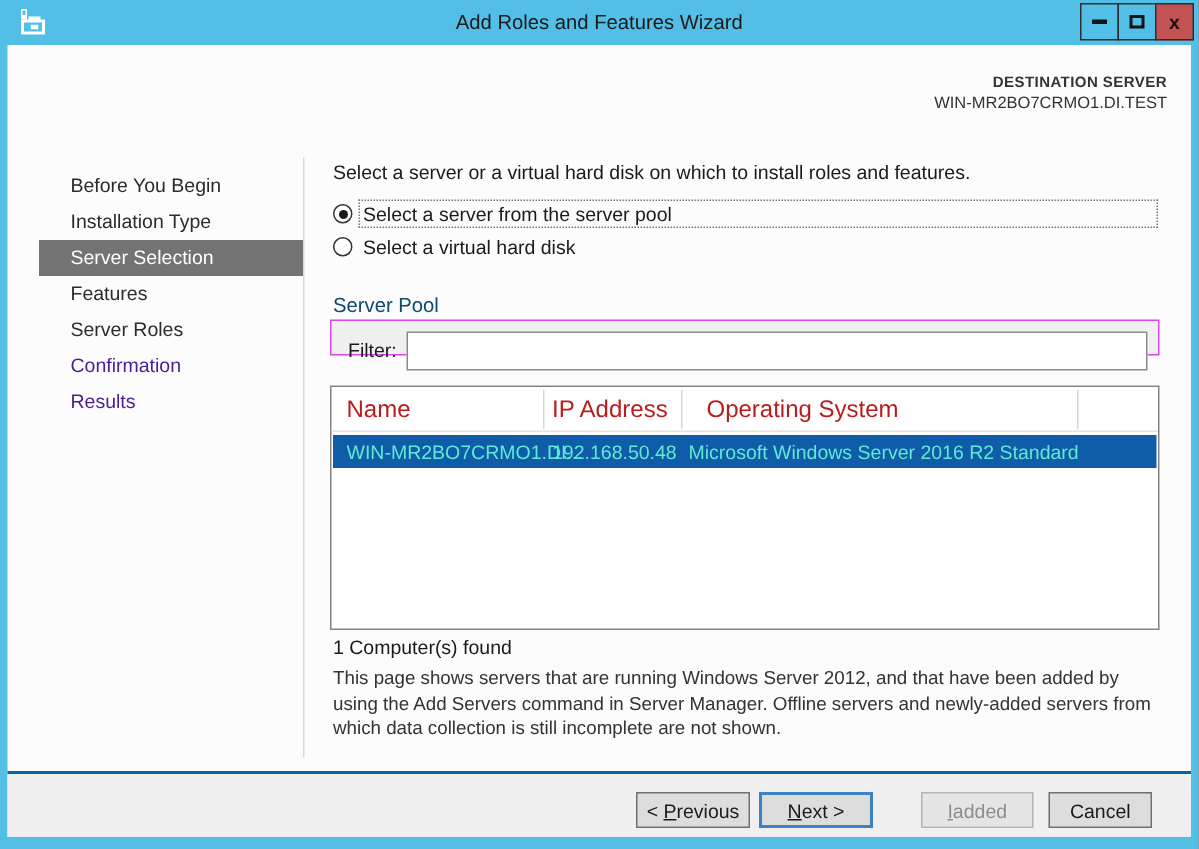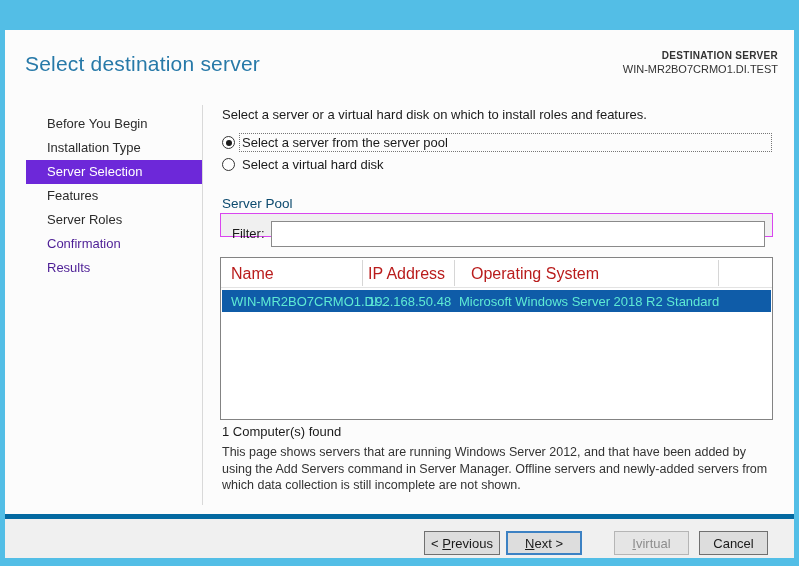--- a/index.html
+++ b/index.html
@@ -43,21 +43,21 @@
   .dest-label { font-size:10px; font-weight:bold; letter-spacing:0.3px; }
   .dest-server { font-size:11px; margin-top:2px; }
 
   
   .sidebar { position:absolute; left:0; top:82px; width:197px; }
   .side-item {
     height:24px; line-height:24px; padding-left:42px;
     font-size:13px; color:#2b2b2b; cursor:pointer; white-space:nowrap;
   }
   .side-item.selected {
-    background:#6d28d9; color:#FFFFFF;
+    background:#737373; color:#FFFFFF;
     margin-left:21px; padding-left:21px;
   }
   .side-item.disabled { color:#4c1d95; cursor:default; }
   .side-divider {
     position:absolute; left:197px; top:75px; width:1px; height:400px;
     background:#D9D9D9;
   }
 
   
   .instruction {
@@ -115,43 +115,64 @@
 
   .count-text { position:absolute; left:217px; top:394px; font-size:13px; color:#1a1a1a; }
   .description {
     position:absolute; left:217px; top:414px; width:553px;
     font-size:12.5px; color:#333; line-height:16.5px;
   }
 
   
   .footer {
     position:absolute; left:0; bottom:0; width:100%; height:44px;
-    background:#F0F0F0; border-top:5px solid #0369a1;
+    background:#F0F0F0; border-top:2px solid #0369a1;
   }
   .btn {
     position:absolute; top:12px; height:24px;
     background:#DDDDDD; border:1px solid #707070;
     font-size:13px; color:#1a1a1a; text-align:center; line-height:21px;
     cursor:pointer; font-family:"Liberation Sans", sans-serif;
   }
   .btn-previous { left:419px; width:76px; }
   .btn-next { left:501px; width:76px; border:2px solid #3C81C3; line-height:19px; }
   .btn-install { left:609px; width:75px; border-color:#B5B5B5; background:#E5E5E5; color:#8D8D8D; cursor:default; }
   .btn-cancel { left:694px; width:69px; }
   .btn u { text-decoration:underline; }
 </style>
 </head>
 <body>
 
 <div class="window">
 
+  <div class="titlebar">
+    <svg class="app-icon" viewBox="0 0 22 22">
+      <rect x="3" y="2" width="4" height="7" fill="#ffffff"></rect>
+      <rect x="4" y="3" width="2" height="3" fill="#53BEE6"></rect>
+      <rect x="3" y="9" width="16" height="10" fill="#ffffff"></rect>
+      <rect x="5" y="11" width="12" height="6" fill="#53BEE6"></rect>
+      <rect x="8" y="7" width="8" height="2.5" fill="#ffffff"></rect>
+      <rect x="9.5" y="12.5" width="5" height="3" fill="#ffffff"></rect>
+    </svg>
+    <div class="titlebar-title">Add Roles and Features Wizard</div>
+    <div class="win-controls">
+      <div class="win-btn">
+          <span class="glyph-min"></span>
+        </div>
+      <div class="win-btn">
+          <span class="glyph-max"></span>
+        </div>
+      <div class="win-btn close">
+          <span>x</span>
+        </div>
+    </div>
+  </div>
 
   <div class="client">
 
-    <div class="page-title">Select destination server</div>
     <div class="dest-block">
       <div class="dest-label">DESTINATION SERVER</div>
       <div class="dest-server">WIN-MR2BO7CRMO1.DI.TEST</div>
     </div>
 
     <div class="sidebar">
       <div class="side-item">Before You Begin</div>
       <div class="side-item">Installation Type</div>
       <div class="side-item selected">Server Selection</div>
       <div class="side-item">Features</div>
@@ -187,28 +208,28 @@
         <span class="col col-name">Name</span>
         <span class="col col-ip">IP Address</span>
         <span class="col col-os">Operating System</span>
         <span class="vsep vsep1"></span>
         <span class="vsep vsep2"></span>
         <span class="vsep vsep3"></span>
       </div>
       <div class="tbl-row">
         <span class="cell cell-name">WIN-MR2BO7CRMO1.DI...</span>
         <span class="cell cell-ip">192.168.50.48</span>
-        <span class="cell cell-os">Microsoft Windows Server 2018 R2 Standard</span>
+        <span class="cell cell-os">Microsoft Windows Server 2016 R2 Standard</span>
       </div>
     </div>
 
     <div class="count-text">1 Computer(s) found</div>
     <div class="description">This page shows servers that are running Windows Server 2012, and that have been added by using the Add Servers command in Server Manager. Offline servers and newly-added servers from which data collection is still incomplete are not shown.</div>
 
     <div class="footer">
       <button class="btn btn-previous"><span>&lt; </span><u>P</u><span>revious</span></button>
       <button class="btn btn-next"><span></span><u>N</u><span>ext &gt;</span></button>
-      <button class="btn btn-install" disabled=""><span></span><u>I</u><span>virtual</span></button>
+      <button class="btn btn-install" disabled=""><span></span><u>I</u><span>added</span></button>
       <button class="btn btn-cancel"><span></span><u></u><span>Cancel</span></button>
     </div>
 
   </div>
 </div>
 
 </body></html>

